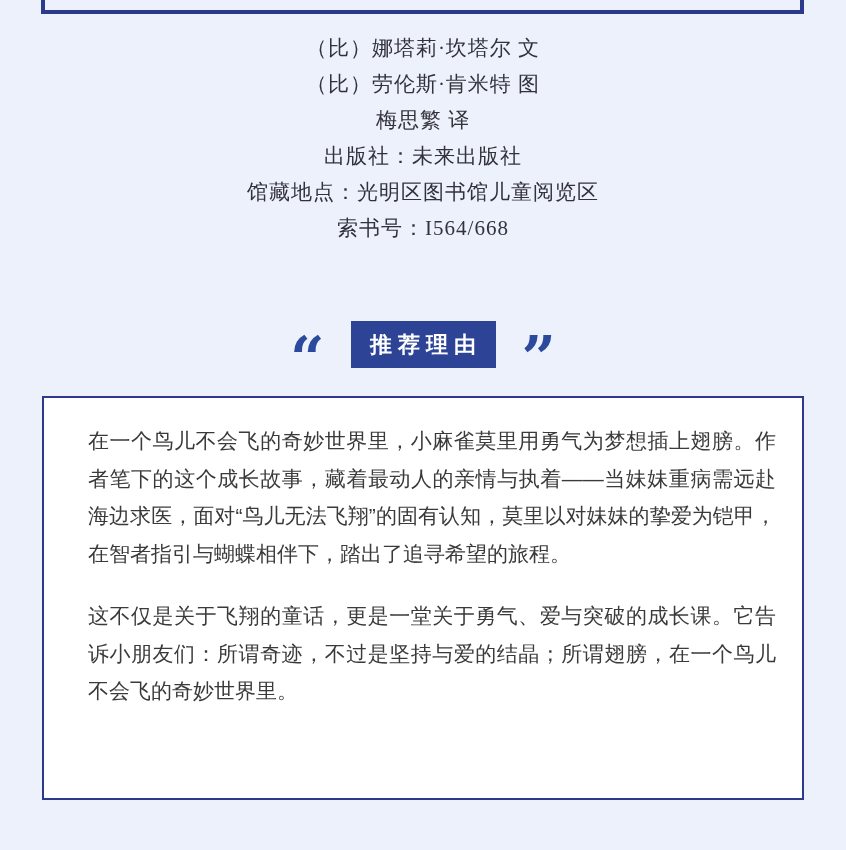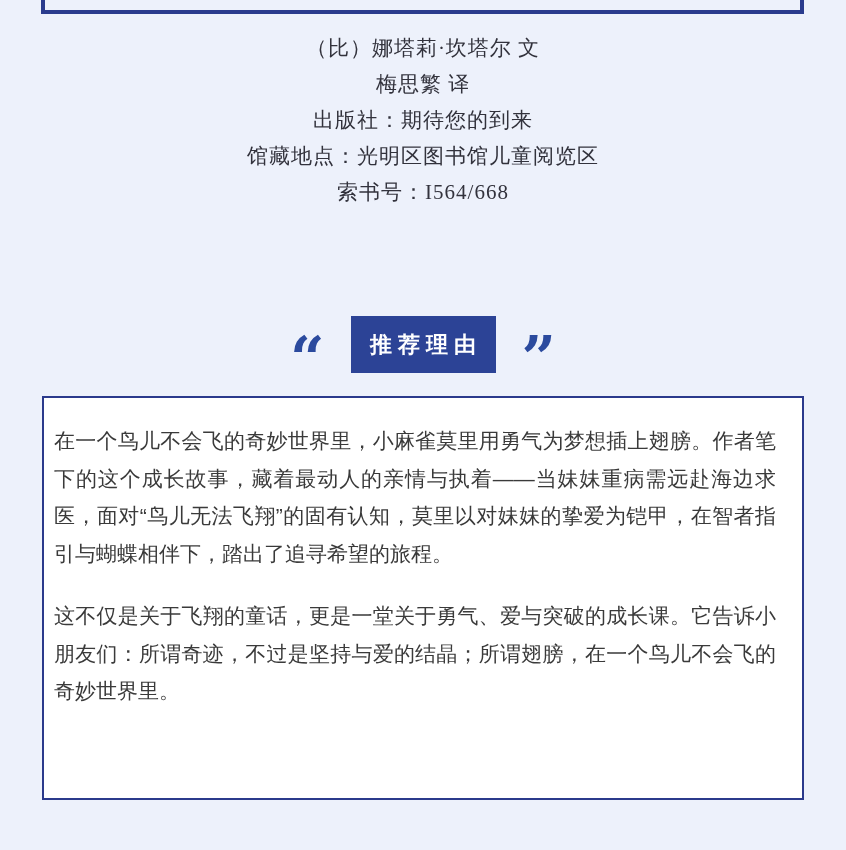--- a/index.html
+++ b/index.html
@@ -53,21 +53,21 @@
     font-family: "DejaVu Serif", "Liberation Serif", serif;
     font-weight: bold;
     font-size: 60px;
     line-height: 1;
     color: #2b4a9e;
     transform: translateY(13px);
     user-select: none;
   }
   .badge {
     width: 145px;
-    height: 57px;
+    height: 47px;
     background: #2c4396;
     display: flex;
     justify-content: center;
     align-items: center;
   }
   .badge span {
     color: #ffffff;
     font-size: 22px;
     font-weight: bold;
     letter-spacing: 6px;
@@ -75,41 +75,42 @@
     white-space: nowrap;
   }
   .reco-box {
     position: absolute;
     left: 42px;
     top: 396px;
     width: 762px;
     height: 404px;
     background: #ffffff;
     border: 2px solid #2b3a8c;
-    padding: 24px 26px 0 10px;
+    padding: 24px 26px 0 44px;
   }
   .reco-box p {
     font-size: 21px;
     line-height: 37.5px;
     color: #3a3a3a;
     text-align: justify;
     margin-bottom: 25px;
   }
 </style>
 </head>
 <body>
 
 <div class="page">
 
   <div class="top-box"></div>
 
   <div class="meta">
     <div class="meta-line">（比）娜塔莉·坎塔尔 文</div>
+    <div class="meta-line">（比）劳伦斯·肯米特 图</div>
     <div class="meta-line">梅思繁 译</div>
-    <div class="meta-line">出版社：期待您的到来</div>
+    <div class="meta-line">出版社：未来出版社</div>
     <div class="meta-line">馆藏地点：光明区图书馆儿童阅览区</div>
     <div class="meta-line">索书号：I564/668</div>
   </div>
 
   <div class="section-header">
     <span class="quote">“</span>
     <div class="badge">
       <span>推荐理由</span>
     </div>
     <span class="quote">”</span>

